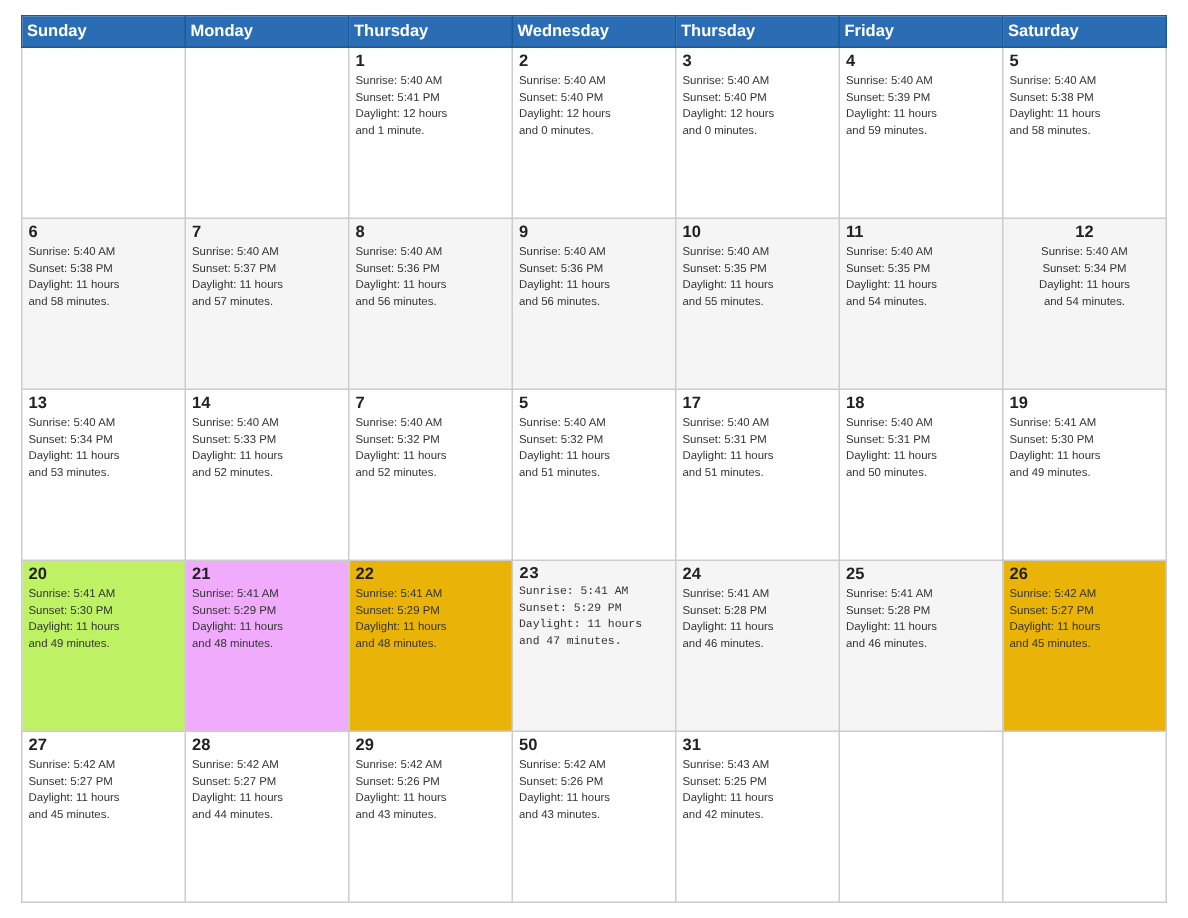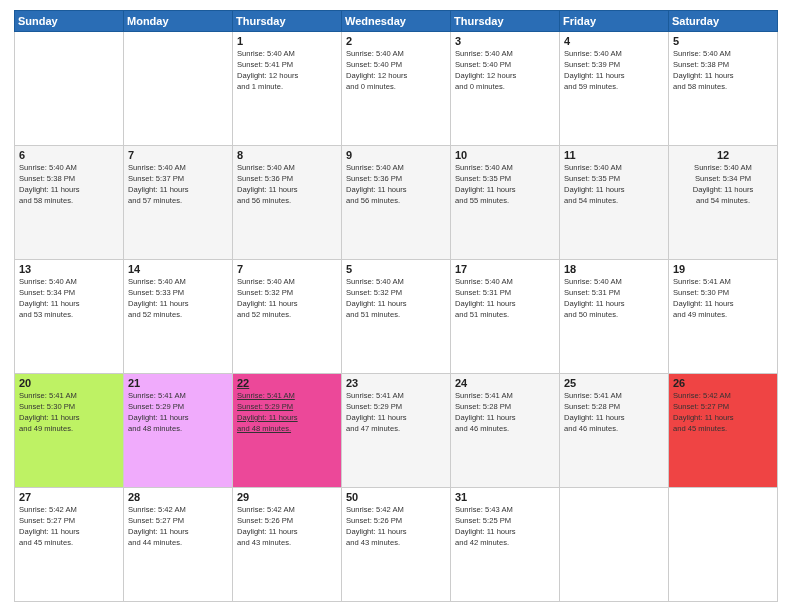--- a/index.html
+++ b/index.html
@@ -271,49 +271,49 @@
 Daylight: 11 hours
 and 49 minutes.</div>
           </td>
           <td style="background: #f0abfc;">
             <span class="day-number">21</span>
             <div class="day-info" style="white-space: pre-line;">Sunrise: 5:41 AM
 Sunset: 5:29 PM
 Daylight: 11 hours
 and 48 minutes.</div>
           </td>
-          <td style="background: #ec4899; text-decoration: underline;">
+          <td style="background: #eab308;">
             <span class="day-number">22</span>
             <div class="day-info" style="white-space: pre-line;">Sunrise: 5:41 AM
 Sunset: 5:29 PM
 Daylight: 11 hours
 and 48 minutes.</div>
           </td>
-          <td style="background: rgb(245, 245, 245);">
+          <td style="background: rgb(245, 245, 245); font-family: Liberation Mono, monospace;">
             <span class="day-number">23</span>
             <div class="day-info" style="white-space: pre-line;">Sunrise: 5:41 AM
 Sunset: 5:29 PM
 Daylight: 11 hours
 and 47 minutes.</div>
           </td>
           <td style="background: rgb(245, 245, 245);">
             <span class="day-number">24</span>
             <div class="day-info" style="white-space: pre-line;">Sunrise: 5:41 AM
 Sunset: 5:28 PM
 Daylight: 11 hours
 and 46 minutes.</div>
           </td>
           <td style="background: rgb(245, 245, 245);">
             <span class="day-number">25</span>
             <div class="day-info" style="white-space: pre-line;">Sunrise: 5:41 AM
 Sunset: 5:28 PM
 Daylight: 11 hours
 and 46 minutes.</div>
           </td>
-          <td style="background: #ef4444;">
+          <td style="background: #eab308;">
             <span class="day-number">26</span>
             <div class="day-info" style="white-space: pre-line;">Sunrise: 5:42 AM
 Sunset: 5:27 PM
 Daylight: 11 hours
 and 45 minutes.</div>
           </td>
         </tr>
         <tr>
           <td>
             <span class="day-number">27</span>

